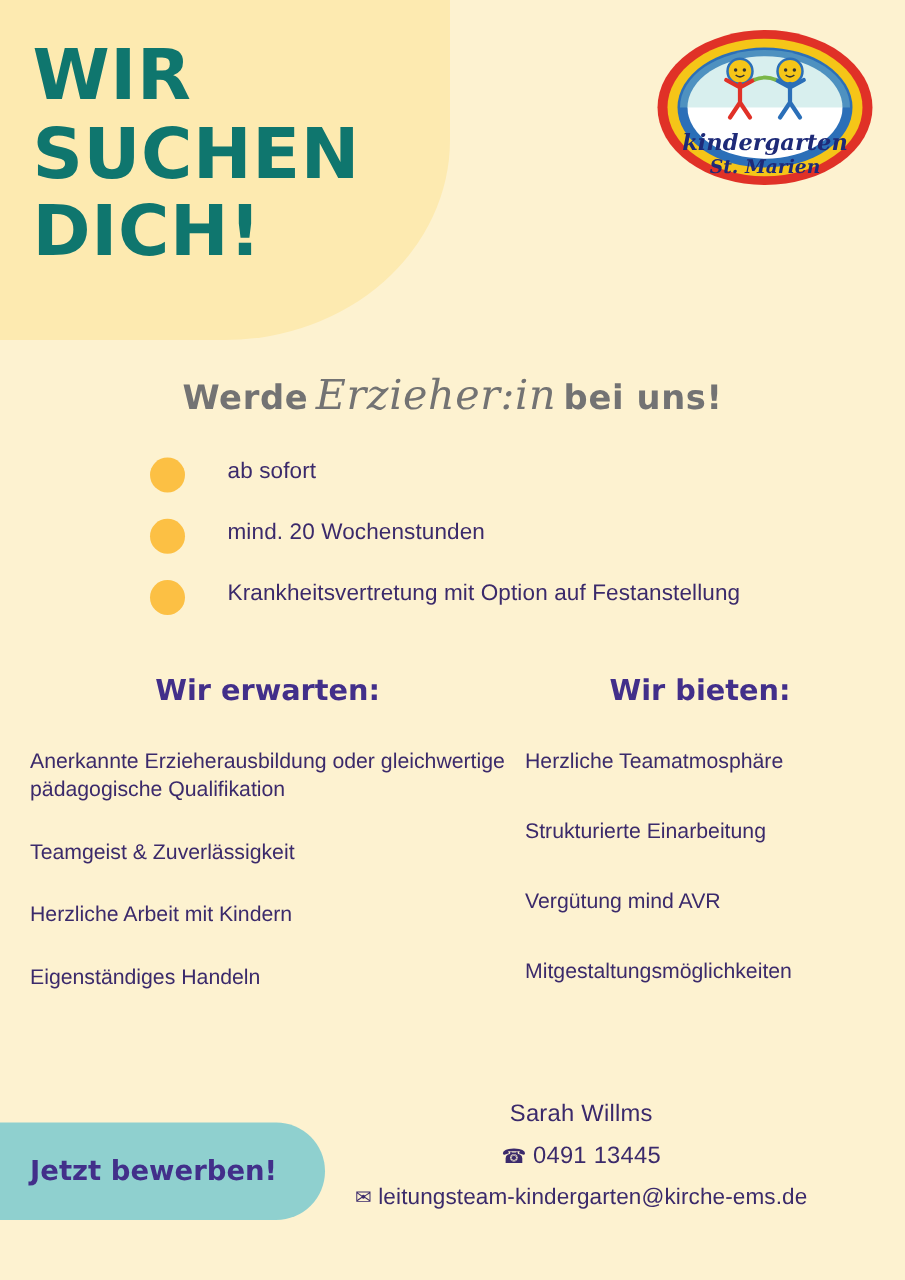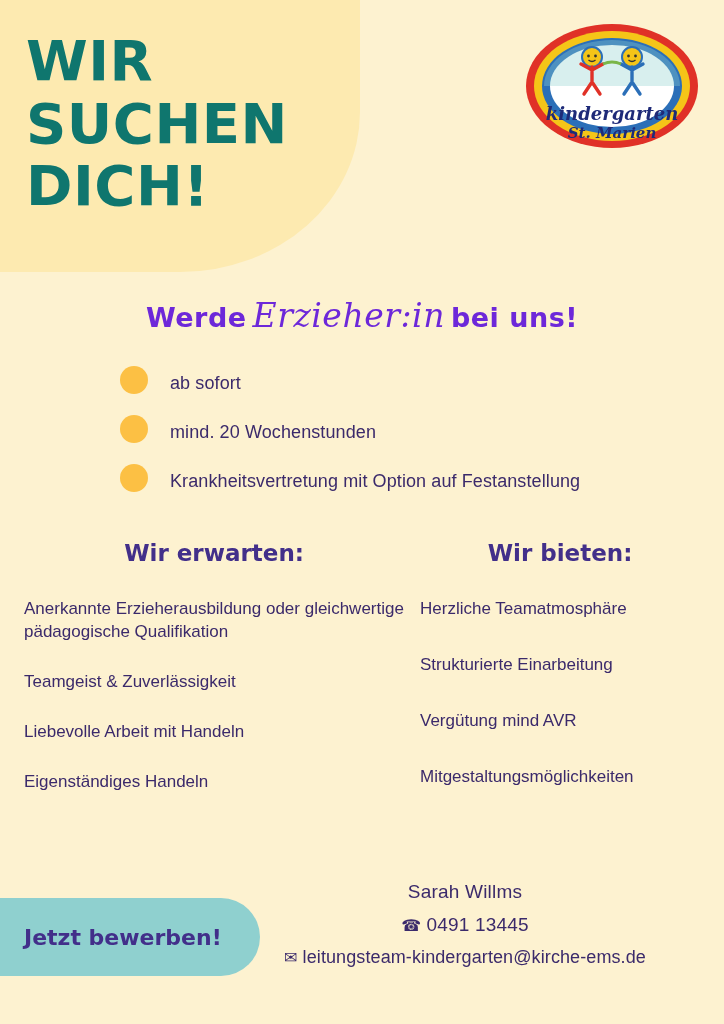--- a/index.html
+++ b/index.html
@@ -56,21 +56,21 @@
     height: 128px;
   }
 
   
   .subtitle {
     position: absolute;
     left: 0;
     right: 0;
     top: 296px;
     text-align: center;
-    color: #6d28d9;
+    color: #737373;
   }
   .subtitle .pre,
   .subtitle .post {
     font-family: "DejaVu Sans", sans-serif;
     font-weight: bold;
     font-size: 27px;
     letter-spacing: 0.5px;
   }
   .subtitle .script {
     font-family: "DejaVu Serif", serif;
@@ -83,22 +83,23 @@
 
   
   .bullets {
     position: absolute;
     left: 120px;
     top: 366px;
     width: 560px;
   }
   .bullet-row {
     display: flex;
-    align-items: flex-end;
+    align-items: flex-start;
     margin-bottom: 21px;
+    gap: 12px;
   }
   .dot {
     width: 28px;
     height: 28px;
     border-radius: 50%;
     background: #fcc044;
     flex: 0 0 28px;
     margin-right: 22px;
   }
   .bullet-text {
@@ -241,21 +242,21 @@
       <div class="dot"></div>
       <div class="bullet-text">Krankheitsvertretung mit Option auf Festanstellung</div>
     </div>
   </div>
 
   <div class="col left">
     <div class="col-title">Wir erwarten:</div>
     <ul>
       <li>Anerkannte Erzieherausbildung oder gleichwertige pädagogische Qualifikation</li>
       <li>Teamgeist &amp; Zuverlässigkeit</li>
-      <li>Liebevolle Arbeit mit Handeln</li>
+      <li>Herzliche Arbeit mit Kindern</li>
       <li>Eigenständiges Handeln</li>
     </ul>
   </div>
 
   <div class="col right">
     <div class="col-title">Wir bieten:</div>
     <ul>
       <li>Herzliche Teamatmosphäre</li>
       <li>Strukturierte Einarbeitung</li>
       <li>Vergütung mind AVR</li>

